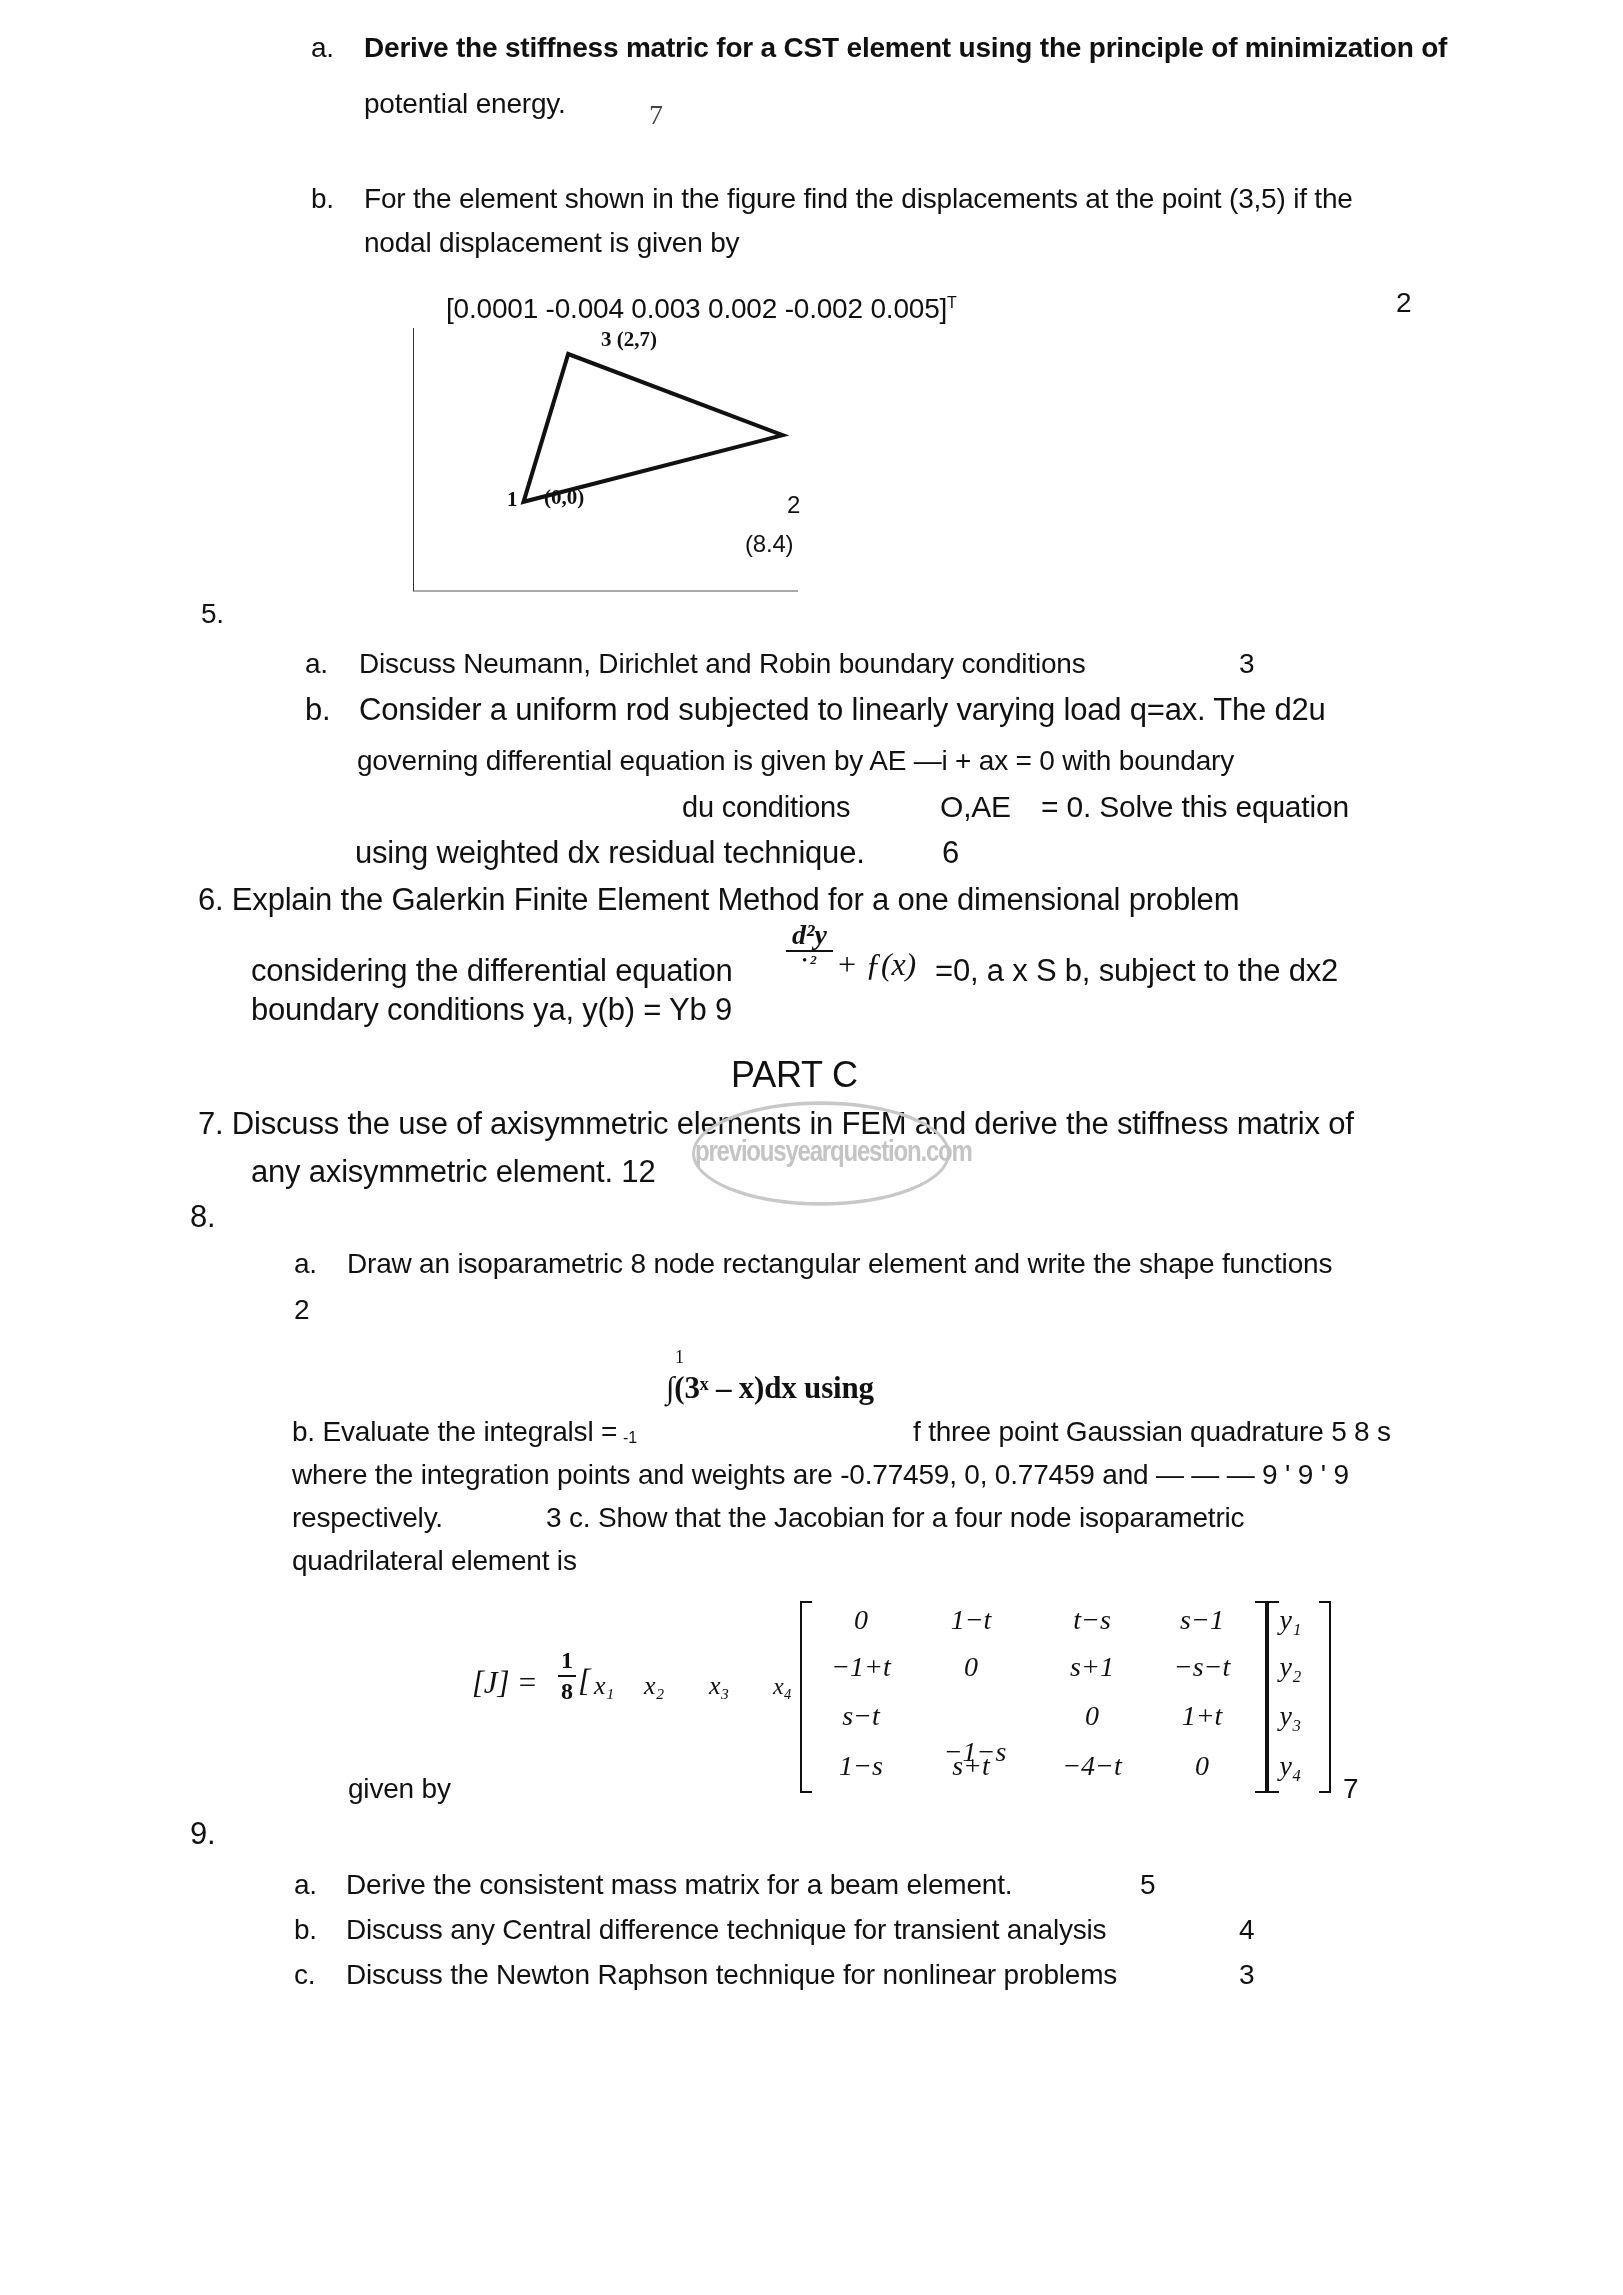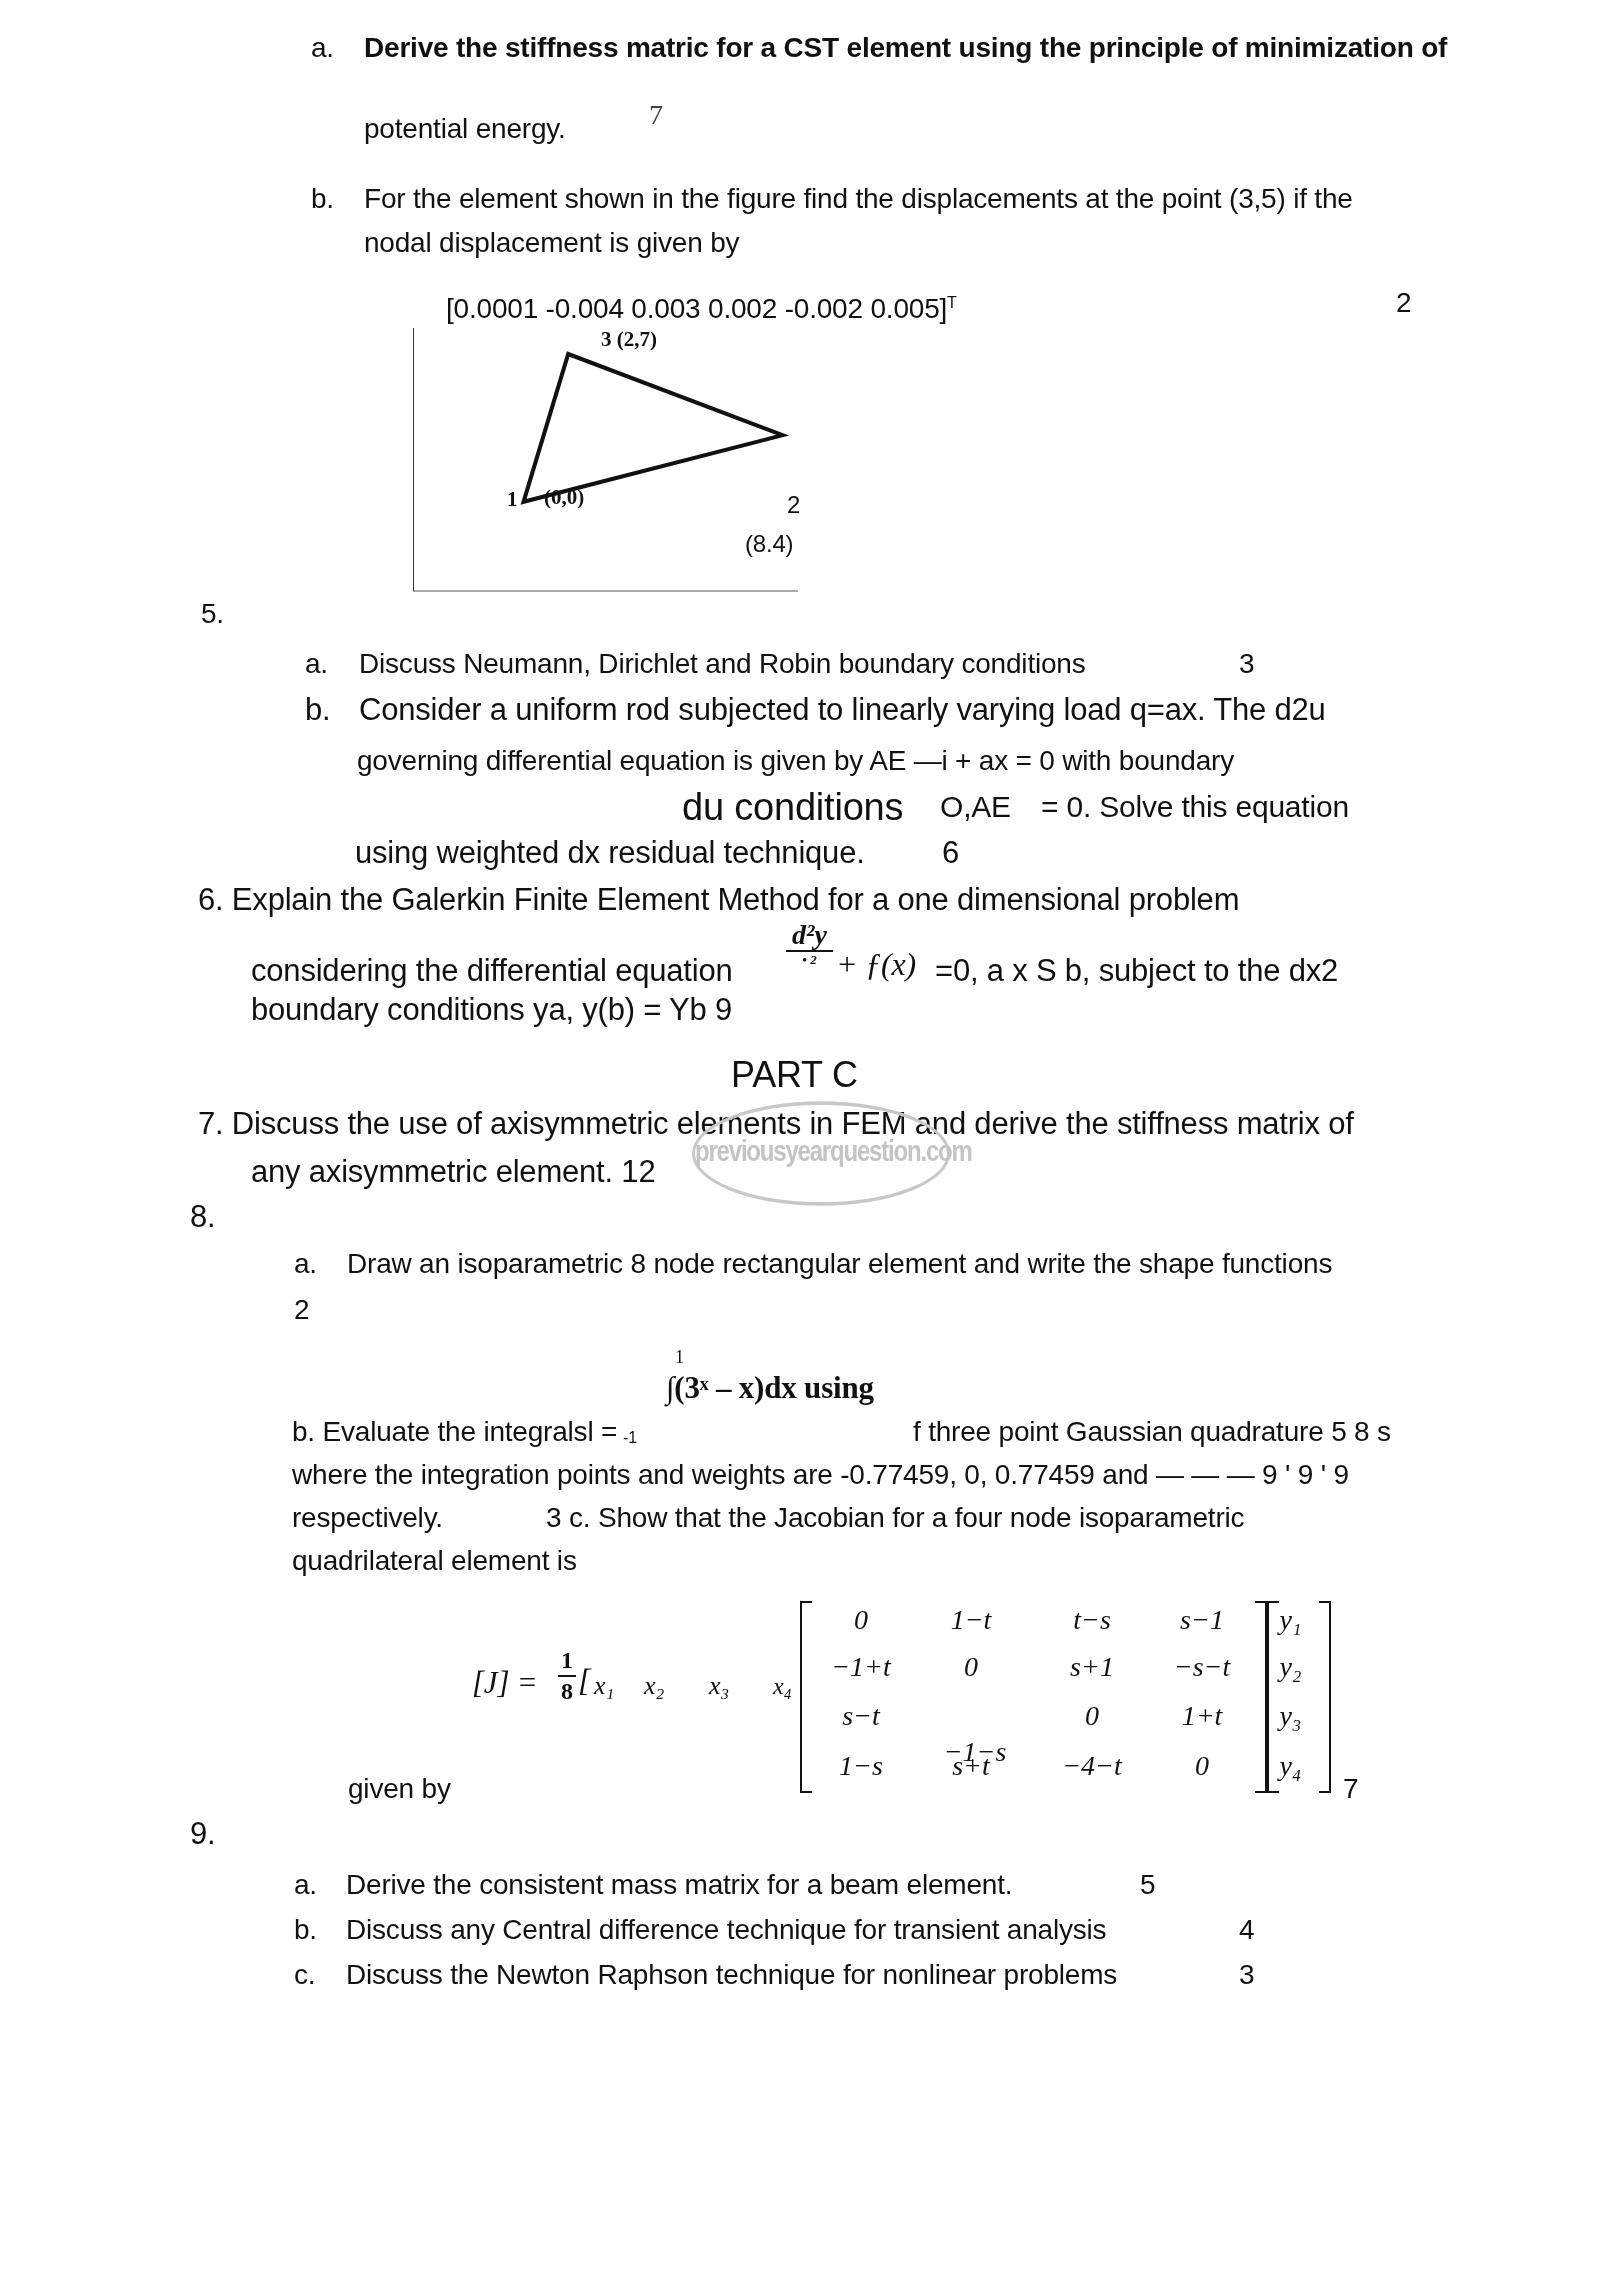--- a/index.html
+++ b/index.html
@@ -17,21 +17,21 @@
                font-family:"Liberation Sans", sans-serif; letter-spacing:-1.2px; transform:scaleY(1.2); }
   .matrix { position:absolute; left:597px; top:1603px; width:747px; height:195px; font-family:"Liberation Serif", serif; font-style:italic; font-size:28px; }
   .mcell { position:absolute; width:106px; text-align:center; }
   .bracket { position:absolute; border:2.4px solid #111; }
 </style>
 </head>
 <body>
 
 <div class="t" style="left:311px; top:32px;">a.</div>
 <div class="t" style="left:364px; top:32px;font-weight:bold;">Derive the stiffness matric for a CST element using the principle of minimization of</div>
-<div class="t" style="left:364px; top:113px;">potential energy.</div>
+<div class="t" style="left:364px; top:88px;">potential energy.</div>
 <div class="t serif" style="left:649px; top:99px; color:#444;">7</div>
 
 <div class="t" style="left:311px; top:183px;">b.</div>
 <div class="t" style="left:364px; top:183px;">For the element shown in the figure find the displacements at the point (3,5) if the</div>
 <div class="t" style="left:364px; top:227px;">nodal displacement is given by</div>
 <div class="t" style="left:446px; top:287px;">
   <span>[0.0001 -0.004 0.003 0.002 -0.002 0.005]</span><sup style="font-size:16px;">T</sup>
 </div>
 <div class="t" style="left:1396px; top:287px;">2</div>
 
@@ -45,21 +45,21 @@
 <div class="t" style="left:787px; top:489px; font-size:24px;">2</div>
 <div class="t" style="left:745px; top:528px; font-size:24px;">(8.4)</div>
 
 <div class="t" style="left:201px; top:598px;">5.</div>
 <div class="t" style="left:305px; top:648px;">a.</div>
 <div class="t" style="left:359px; top:648px;">Discuss Neumann, Dirichlet and Robin boundary conditions</div>
 <div class="t" style="left:1239px; top:648px;">3</div>
 <div class="t" style="left:305px; top:694px; font-size:31px;">b.</div>
 <div class="t" style="left:359px; top:694px; font-size:31px;">Consider a uniform rod subjected to linearly varying load q=ax. The d2u</div>
 <div class="t" style="left:357px; top:745px; font-size:28px;">governing differential equation is given by AE —i + ax = 0 with boundary</div>
-<div class="t" style="left:682px; top:791px; font-size:38px;">du conditions</div>
+<div class="t" style="left:682px; top:791px; font-size:29px;">du conditions</div>
 <div class="t" style="left:940px; top:791px; font-size:30px;">O,AE</div>
 <div class="t" style="left:1041px; top:791px; font-size:30px;">= 0. Solve this equation</div>
 <div class="t" style="left:355px; top:837px; font-size:31px;">using weighted dx residual technique.</div>
 <div class="t" style="left:942px; top:837px; font-size:31px;">6</div>
 
 <div class="t" style="left:198px; top:884px; font-size:31px;">6. Explain the Galerkin Finite Element Method for a one dimensional problem</div>
 <div class="t" style="left:251px; top:955px; font-size:31px;">considering the differential equation</div>
 <div style="position:absolute; left:786px; top:919px; width:47px; text-align:center; font-family:'Liberation Serif',serif; font-style:italic; font-weight:bold; font-size:28px; line-height:31px;">
   <div>d²y</div>
   <div style="border-top:2.4px solid #111; font-size:13px; line-height:16px;">• 2</div>

